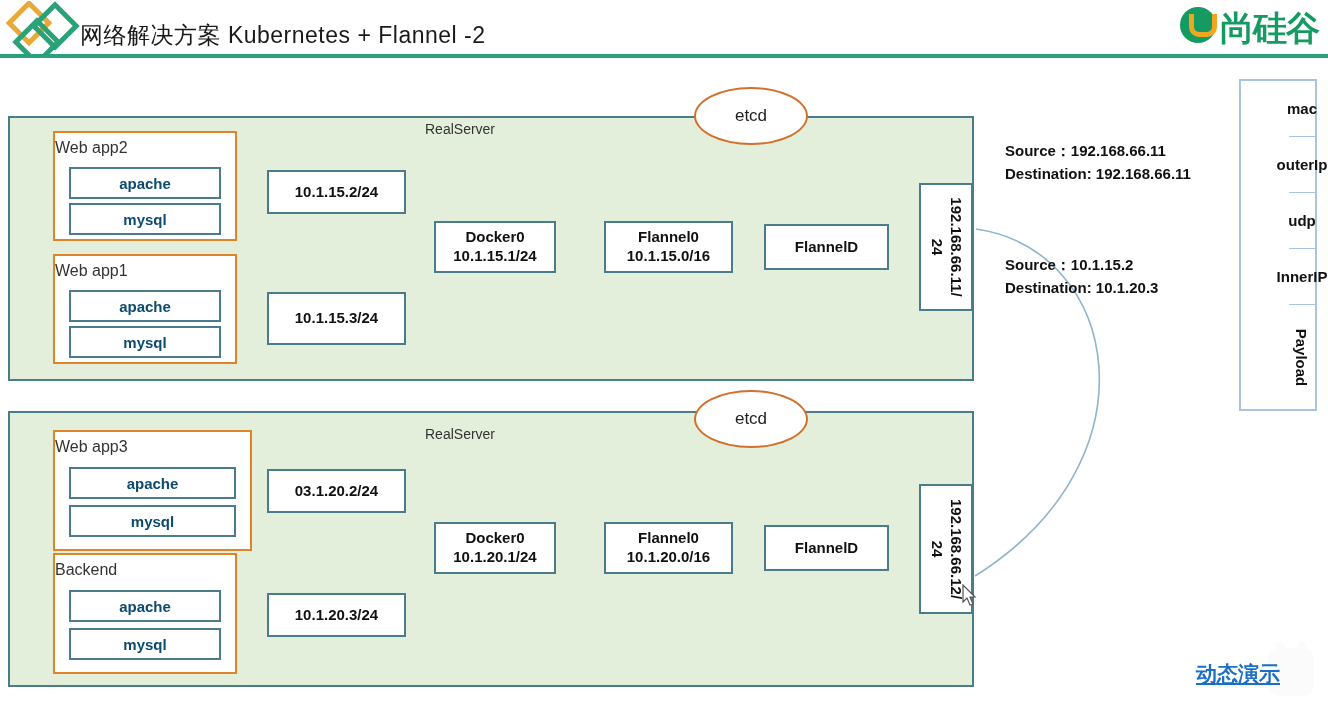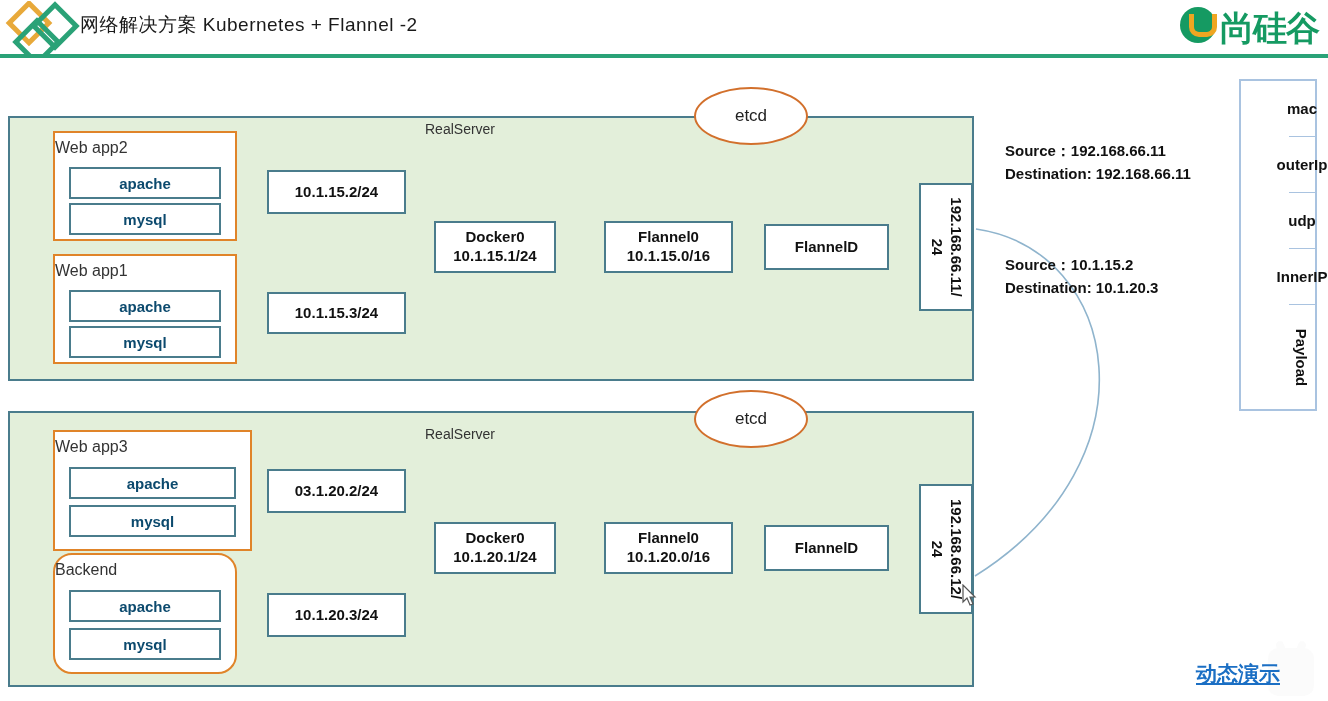--- a/index.html
+++ b/index.html
@@ -24,22 +24,22 @@
     left: 0; top: 0;
     width: 1328px; height: 56px;
   }
   #logo-diamonds {
     position: absolute;
     left: 2px; top: 1px;
     width: 78px; height: 55px;
   }
   #deck-title {
     position: absolute;
-    left: 80px; top: 12px;
-    font-size: 19px;
+    left: 80px; top: 20px;
+    font-size: 23px;
     color: #1a1a1a;
     font-family: "Liberation Sans", sans-serif;
     letter-spacing: 0.5px;
     white-space: nowrap;
   }
   #header-rule {
     position: absolute;
     left: 0; top: 54px;
     width: 1328px; height: 4px;
     background: #2aa277;
@@ -313,21 +313,21 @@
     <div class="pod-svc" style="top:70px;">mysql</div>
   </div>
 
   <div class="pod" style="left:53px; top:254px; width:184px; height:110px;">
     <div class="pod-title">Web app1</div>
     <div class="pod-svc" style="top:34px;">apache</div>
     <div class="pod-svc" style="top:70px;">mysql</div>
   </div>
 
   <div class="node" style="left:267px; top:170px; width:139px; height:44px;">10.1.15.2/24</div>
-  <div class="node" style="left:267px; top:292px; width:139px; height:42px;">10.1.15.3/24</div>
+  <div class="node" style="left:267px; top:292px; width:139px; height:53px;">10.1.15.3/24</div>
 
   <div class="node" style="left:434px; top:221px; width:122px; height:52px;">
     <span>Docker0</span>
     <span>10.1.15.1/24</span>
   </div>
 
   <div class="node" style="left:604px; top:221px; width:129px; height:52px;">
     <span>Flannel0</span>
     <span>10.1.15.0/16</span>
   </div>
@@ -346,21 +346,21 @@
   <div class="server-box" style="left:8px; top:411px; width:966px; height:276px;">
   </div>
   <div class="server-title" style="left:425px; top:426px;">RealServer</div>
 
   <div class="pod" style="left:53px; top:430px; width:199px; height:121px;">
     <div class="pod-title">Web app3</div>
     <div class="pod-svc" style="top:35px;">apache</div>
     <div class="pod-svc" style="top:73px;">mysql</div>
   </div>
 
-  <div class="pod" style="left:53px; top:553px; width:184px; height:121px;border-radius:19px;">
+  <div class="pod" style="left:53px; top:553px; width:184px; height:121px;">
     <div class="pod-title">Backend</div>
     <div class="pod-svc" style="top:35px;">apache</div>
     <div class="pod-svc" style="top:73px;">mysql</div>
   </div>
 
   <div class="node" style="left:267px; top:469px; width:139px; height:44px;">03.1.20.2/24</div>
   <div class="node" style="left:267px; top:593px; width:139px; height:44px;">10.1.20.3/24</div>
 
   <div class="node" style="left:434px; top:522px; width:122px; height:52px;">
     <span>Docker0</span>

